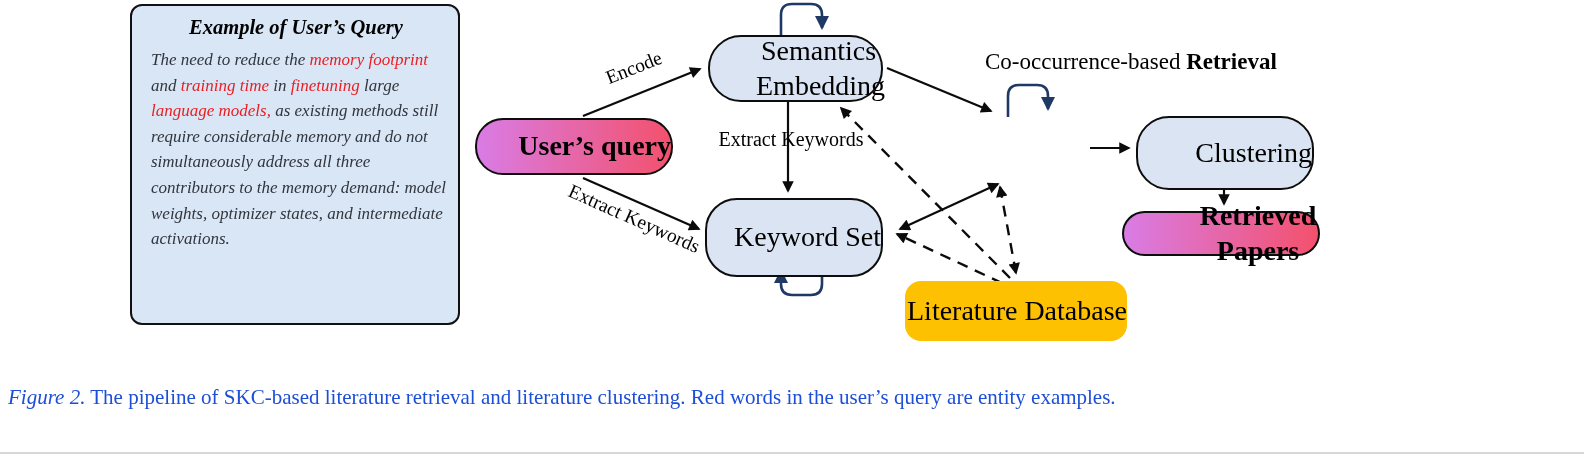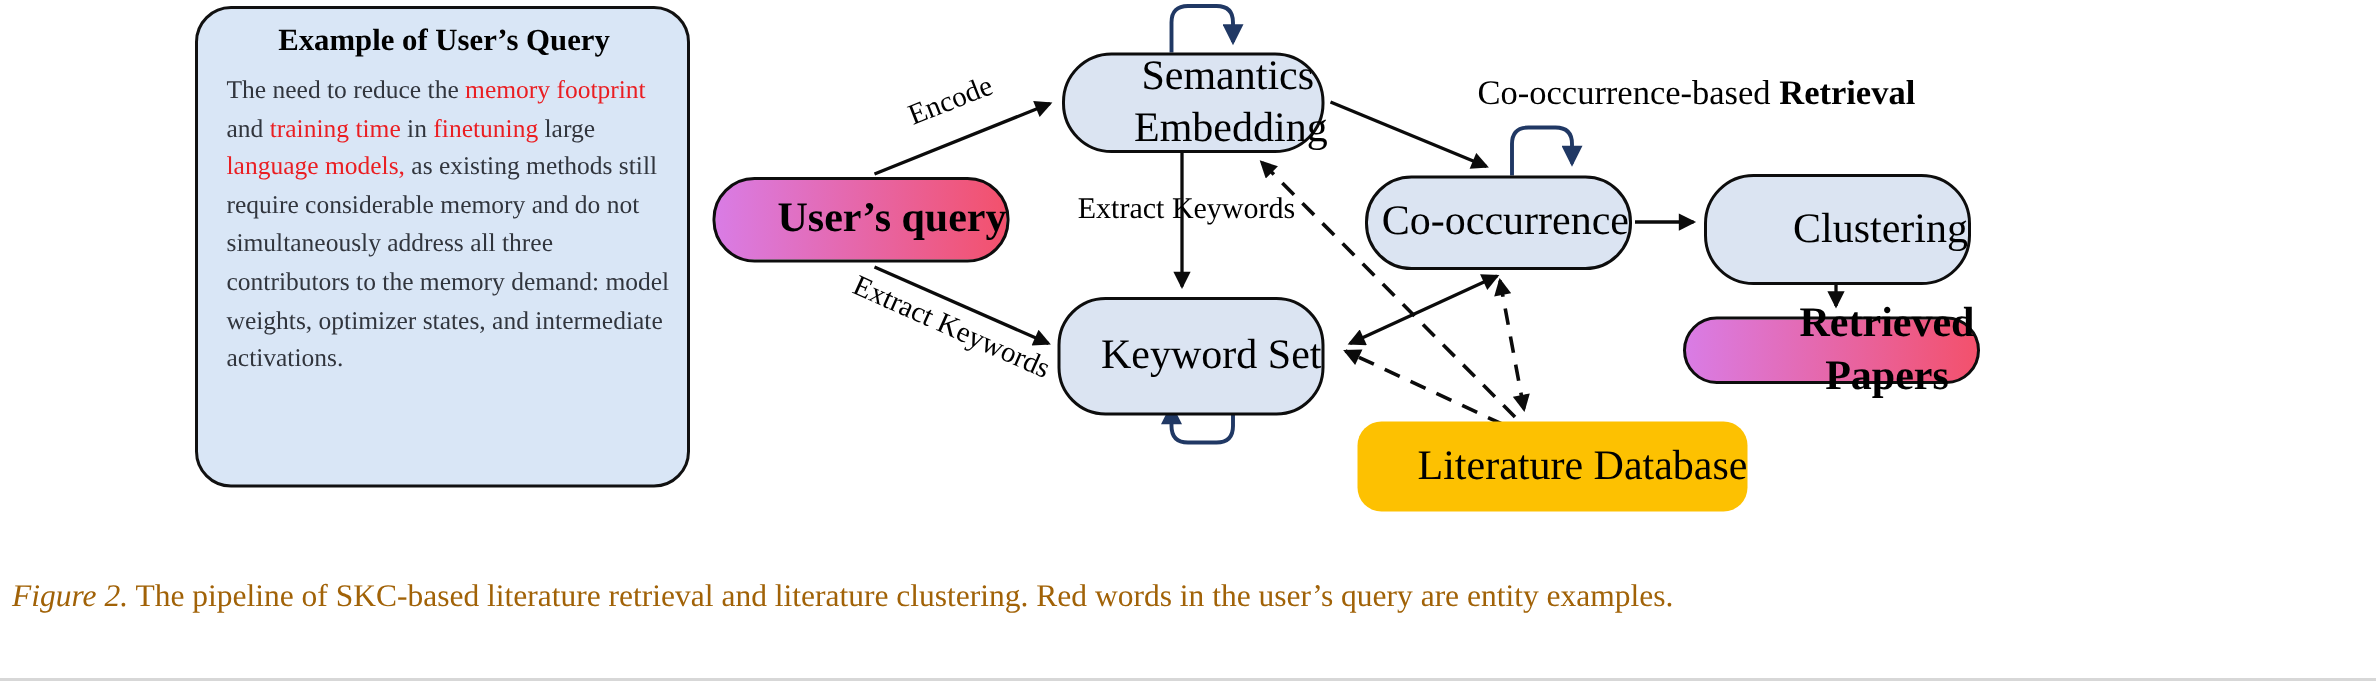--- a/index.html
+++ b/index.html
@@ -12,22 +12,23 @@
     --body-ink:#31353d;
   }
   html,body{margin:0;padding:0;background:#fff;}
   #stage{
     position:relative;width:1584px;height:455px;background:#ffffff;overflow:hidden;
     font-family:"Liberation Serif","DejaVu Serif",serif;color:#000;
   }
   
   .example-box{
     position:absolute;left:130px;top:4px;width:330px;height:321px;
-    background:#d9e6f6;border:2.5px solid #111;border-radius:24px;box-sizing:border-box;
+    background:#d9e6f6;border:2.5px solid #111;border-radius:12px;box-sizing:border-box;
     padding:8px 17px 0 19px;
+    font-style:italic;
   }
   .example-title{font-weight:bold;font-size:20.5px;text-align:center;margin:2px 0 8px 0;}
   .example-body{font-size:17px;line-height:25.6px;color:var(--body-ink);width:296px;}
   .example-body .red{color:var(--red-text);}
   
   .node{
     position:absolute;display:flex;align-items:center;justify-content:flex-end;
     font-size:28px;line-height:1.22;text-align:center;box-sizing:border-box;
     border:2px solid #0d0d0d;
   }
@@ -35,33 +36,33 @@
   .pink{background:linear-gradient(90deg,var(--pink-start),var(--pink-end));font-weight:bold;}
   .n-query{left:475px;top:118px;width:198px;height:57px;border-radius:28px;}
   .n-semantics{left:708px;top:35px;width:175px;height:67px;border-radius:33px;}
   .n-semantics span{display:inline-block;max-width:125px;}
   .n-keyword{left:705px;top:198px;width:178px;height:79px;border-radius:32px;}
   .n-cooc{left:910px;top:117px;width:178px;height:63px;border-radius:31px;}
   .n-cluster{left:1136px;top:116px;width:178px;height:74px;border-radius:33px;}
   .n-papers{left:1122px;top:211px;width:198px;height:45px;border-radius:28px;}
   .n-papers span{display:inline-block;max-width:120px;}
   .n-litdb{
-    left:905px;top:281px;width:260px;height:60px;border-radius:16px;
+    left:905px;top:281px;width:222px;height:60px;border-radius:16px;
     background:var(--yellow);border:none;
   }
   
   .elabel{position:absolute;font-size:19.5px;text-align:center;white-space:nowrap;}
   .lbl-encode{left:584px;top:57px;width:100px;transform:rotate(-21.5deg);}
   .lbl-ek-diag{left:551px;top:208px;width:166px;transform:rotate(24deg);}
   .lbl-ek-vert{left:711px;top:128px;width:160px;font-size:20px;}
   .lbl-cooc-ret{left:985px;top:49px;width:262px;font-size:23px;}
   .lbl-kw-ret{left:655px;top:308px;width:235px;font-size:20px;}
   .elabel b{font-weight:bold;}
   
-  .caption{position:absolute;left:8px;top:385px;font-size:21px;white-space:nowrap;color:#a16207;}
+  .caption{position:absolute;left:8px;top:385px;font-size:21px;white-space:nowrap;color:#1d4ed8;}
   .caption .fig{font-style:italic;}
   
   svg.arrows{position:absolute;left:0;top:0;width:1584px;height:455px;pointer-events:none;}
   .solid{stroke:#0b0b0b;stroke-width:2.2;fill:none;}
   .dash{stroke:#0b0b0b;stroke-width:2.4;fill:none;stroke-dasharray:11 8;}
   .loop{stroke:var(--loop-navy);stroke-width:2.6;fill:none;}
   .mk-black{fill:#0b0b0b;}
   .mk-navy{fill:var(--loop-navy);}
   .bottom-rule{position:absolute;left:0;top:452px;width:1584px;height:1.5px;background:#d7d7d7;}
 </style>
@@ -104,23 +105,20 @@
 
   <div class="node pink n-query">
     <span>User’s query</span>
   </div>
   <div class="node blue n-semantics">
     <span>Semantics Embedding</span>
   </div>
   <div class="node blue n-keyword">
     <span>Keyword Set</span>
   </div>
-  <div class="node blue n-cooc">
-    <span>Co-occurrence</span>
-  </div>
   <div class="node blue n-cluster">
     <span>Clustering</span>
   </div>
   <div class="node pink n-papers">
     <span>Retrieved Papers</span>
   </div>
   <div class="node n-litdb">
     <span>Literature Database</span>
   </div>
 

